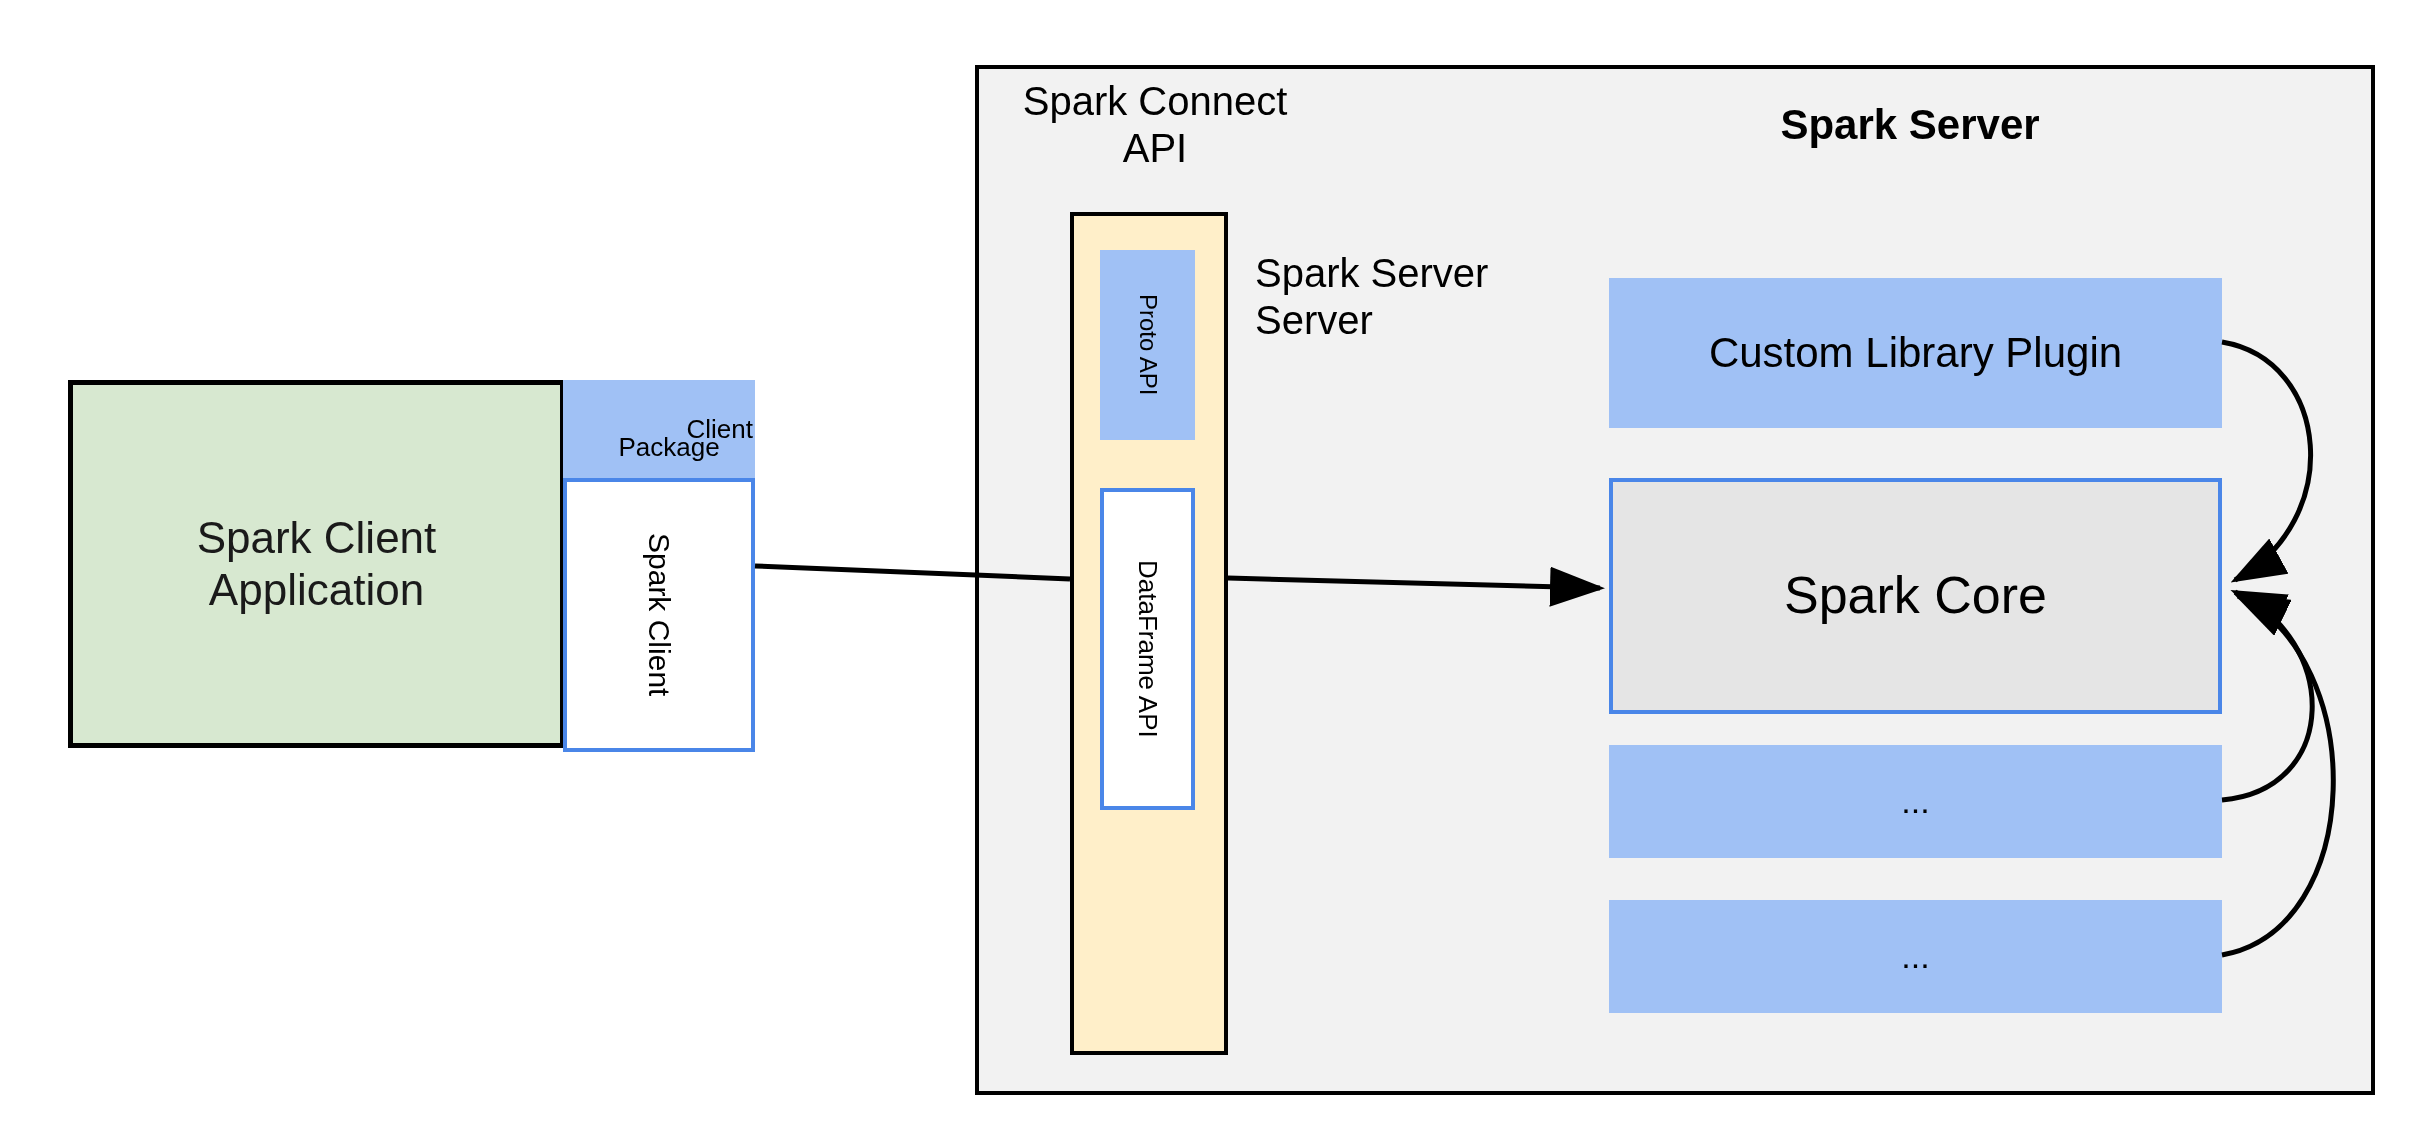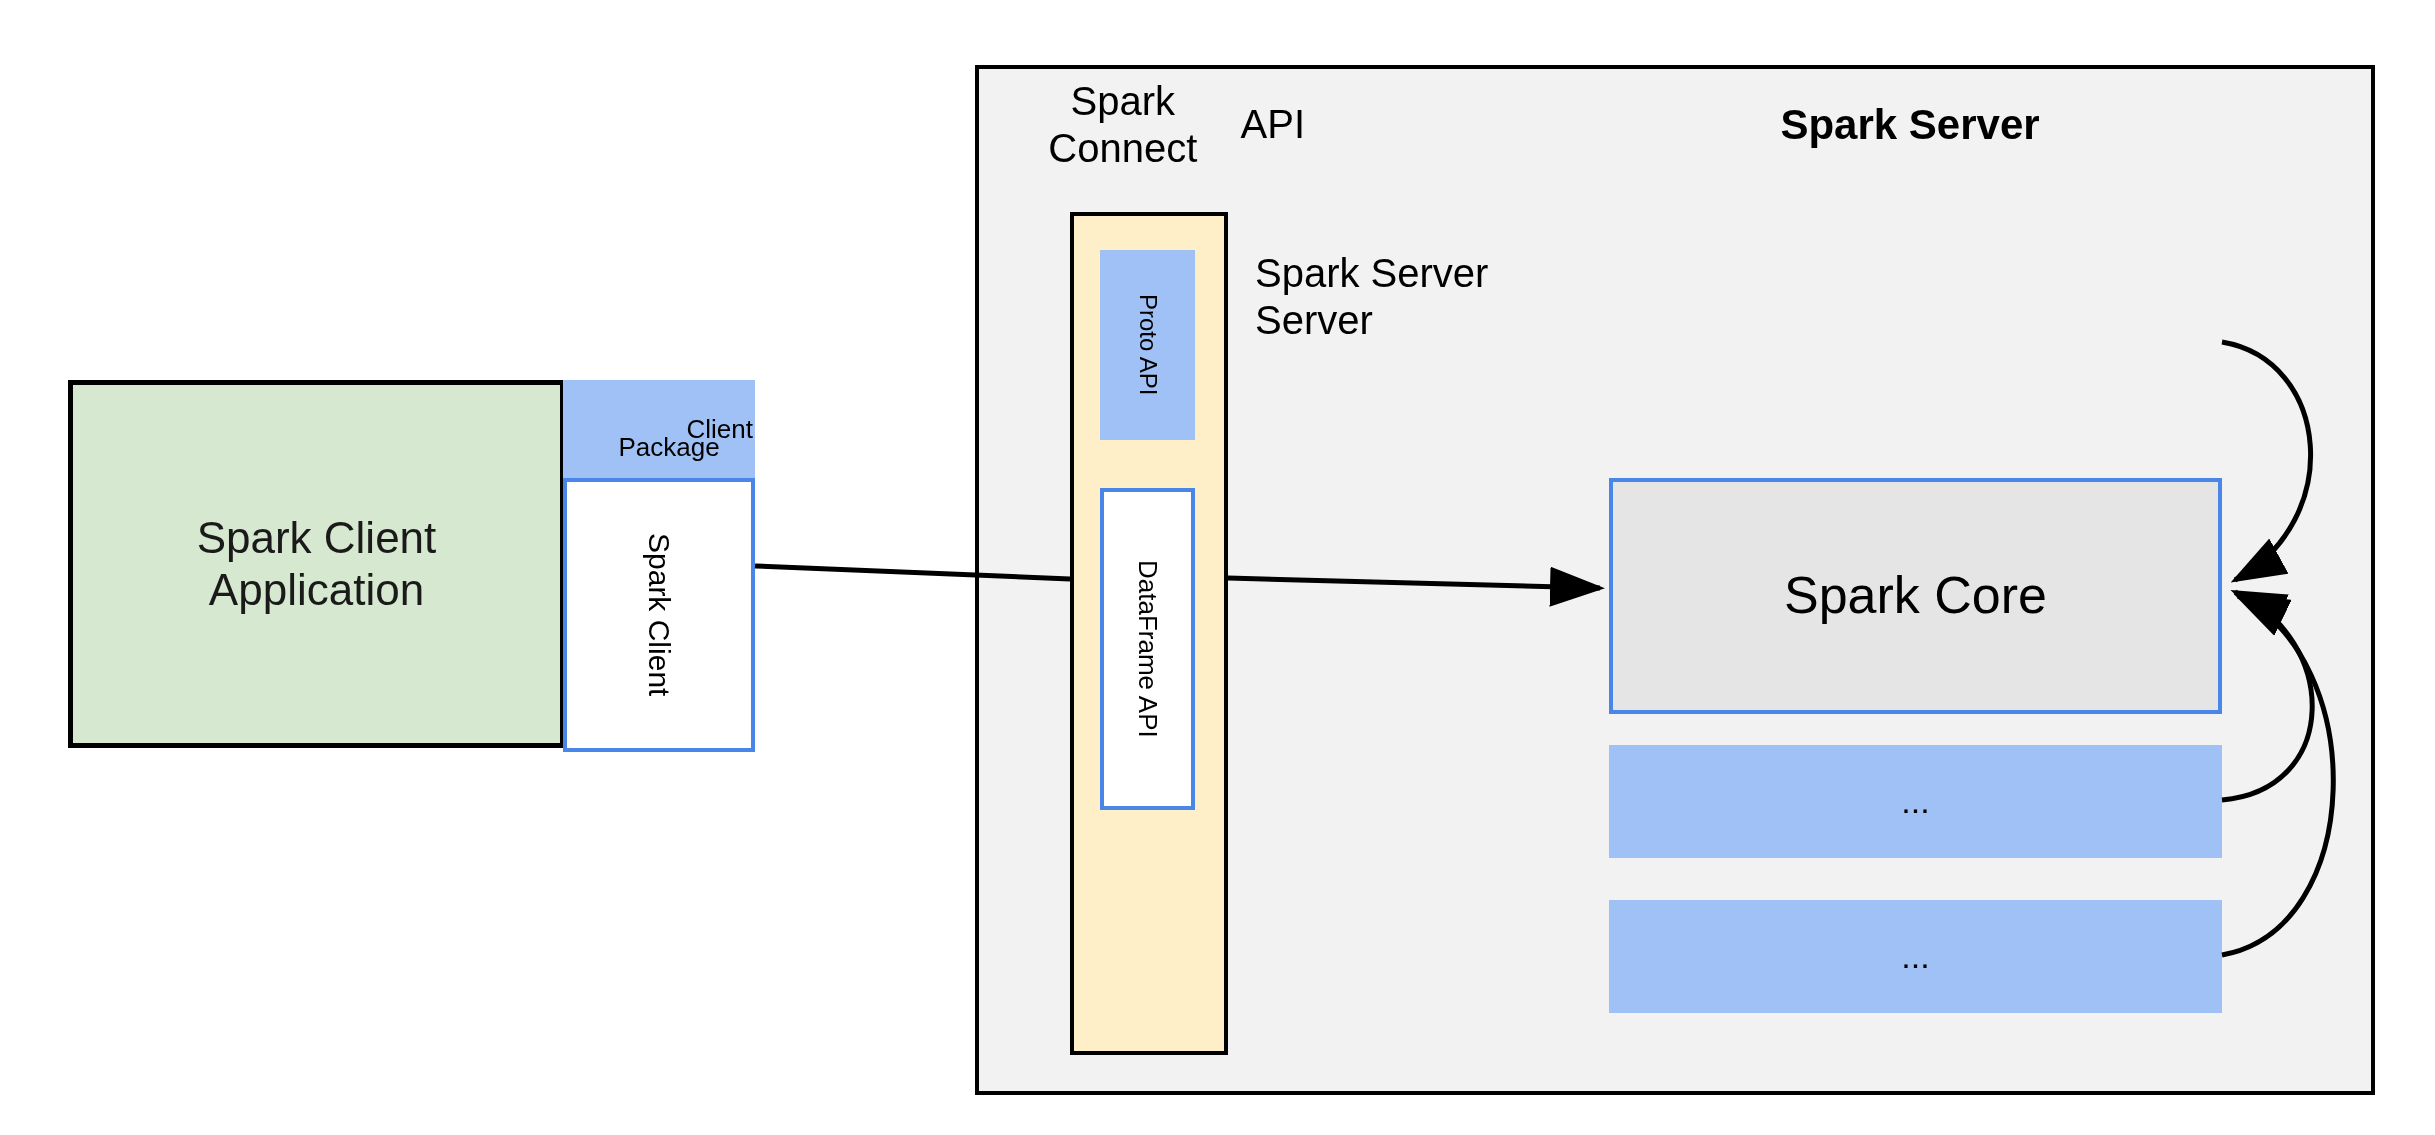--- a/index.html
+++ b/index.html
@@ -84,21 +84,21 @@
     white-space: nowrap;
   }
 
   
   #connect-api-title {
     left: 1005px;
     top: 70px;
     width: 300px;
     height: 110px;
     font-size: 40px;
-    flex-direction: row;
+    flex-direction: column;
   }
 
   #connect-column {
     left: 1070px;
     top: 212px;
     width: 158px;
     height: 843px;
     background: #FFEFC9;
     border: 4px solid #000000;
     display: block;
@@ -233,20 +233,23 @@
 
   <div class="box" id="server-library-label">
     <span>Spark Server</span>
     <span>Server</span>
   </div>
 
   <div class="box" id="spark-server-title">
     <span>Spark Server</span>
   </div>
 
+  <div class="box" id="custom-plugin-box">
+    <span>Custom Library Plugin</span>
+  </div>
 
   <div class="box" id="spark-core-box">
     <span>Spark Core</span>
   </div>
 
   <div class="box" id="ellipsis-box-1">
     <span>...</span>
   </div>
 
   <div class="box" id="ellipsis-box-2">

